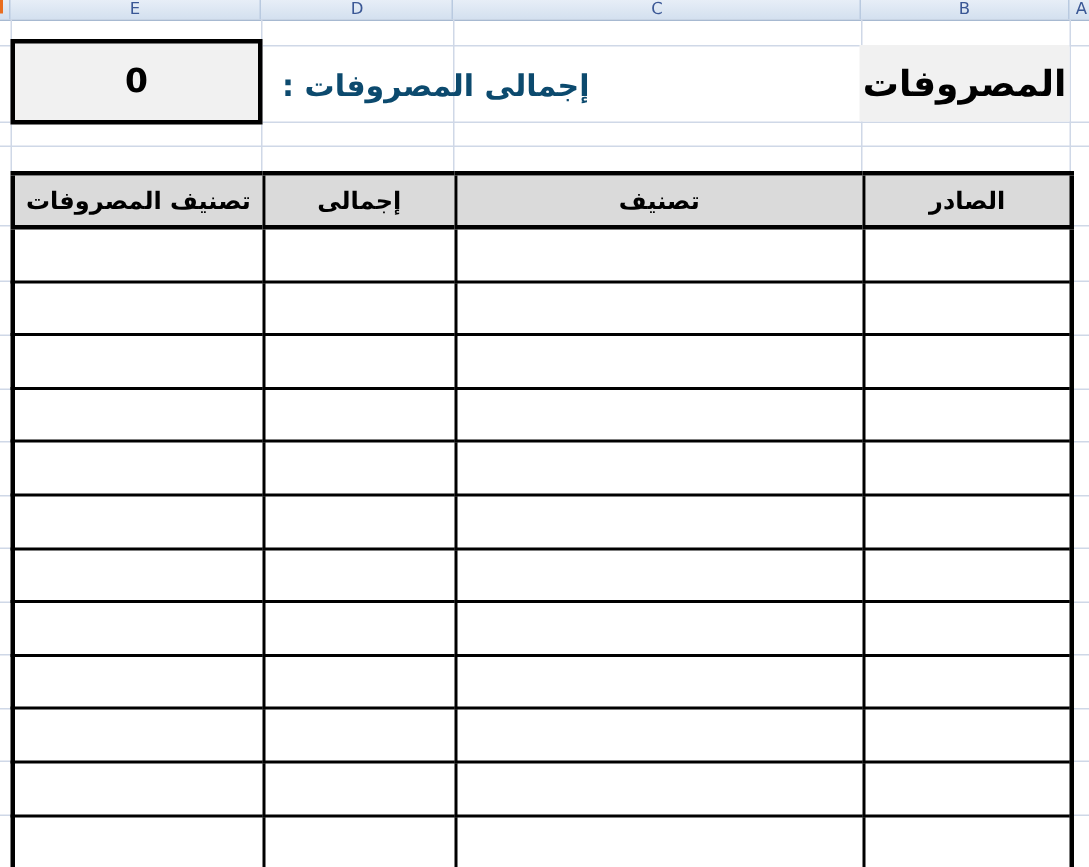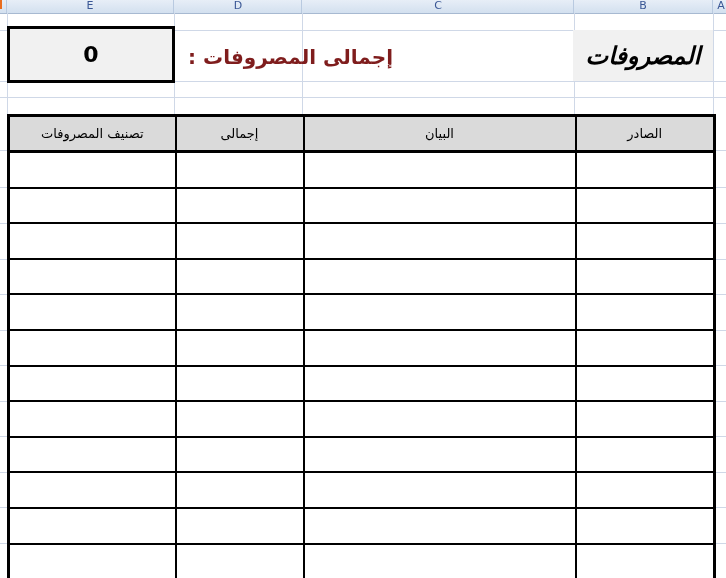--- a/index.html
+++ b/index.html
@@ -19,43 +19,43 @@
   }
   .col-sep{position:absolute;top:0;width:1px;height:13px;background:#B9CAE0;}
   .corner-mark{position:absolute;left:0;top:0;width:2px;height:9px;background:#E96D1F;}
   
   .gl-h{position:absolute;height:1px;background:#CFD8E7;}
   .gl-v{position:absolute;width:1px;background:#CFD8E7;}
   
   .title-cell{
     position:absolute;left:573px;top:30px;width:140px;height:51px;
     background:#F1F1F1;display:flex;align-items:center;justify-content:center;
-    font-weight:bold;font-size:24px;color:#000;font-style:italic;
+    font-weight:bold;font-size:24px;color:#000;
   }
   
   .total-label{
     position:absolute;right:333px;top:40px;height:34px;line-height:34px;
-    font-weight:bold;font-size:20px;color:#7f1d1d;white-space:nowrap;direction:rtl;
+    font-weight:bold;font-size:20px;color:#0c4a6e;white-space:nowrap;direction:rtl;
   }
   .total-box{
     position:absolute;left:7px;top:26px;width:168px;height:57px;
     box-sizing:border-box;border:3px solid #000;background:#F1F1F1;
     display:flex;align-items:center;justify-content:center;
     font-weight:bold;font-size:22px;color:#000;
   }
   
   .sheet-table{
     position:absolute;left:7px;top:114px;width:706px;
     border-collapse:collapse;table-layout:fixed;direction:rtl;
     border:3px solid #000;background:#fff;
   }
   .sheet-table th{
     background:#DADADA;border:2px solid #000;border-top:3px solid #000;
     border-bottom:3px solid #000;height:33px;
-    font-weight:normal;font-size:13px;color:#000;text-align:center;
+    font-weight:bold;font-size:16px;color:#000;text-align:center;
     padding:0 2px;overflow:hidden;white-space:nowrap;
   }
   .sheet-table td{
     border:2px solid #000;height:33.6px;padding:0 3px;
     font-size:14px;color:#000;background:#fff;overflow:hidden;
   }
   .c-date{width:139px;}
   .c-desc{width:272px;}
   .c-out{width:128px;}
   .c-class{width:167px;}
@@ -122,21 +122,21 @@
   <table class="sheet-table">
     <colgroup>
       <col class="c-date">
         <col class="c-desc">
         <col class="c-out">
         <col class="c-class">
     </colgroup>
     <thead>
       <tr>
         <th>الصادر</th>
-        <th>البيان</th>
+        <th>تصنيف</th>
         <th>إجمالى</th>
         <th>تصنيف المصروفات</th>
       </tr>
     </thead>
     <tbody id="table-body">
         <tr>
           <td></td>
           <td></td>
           <td></td>
           <td></td>

